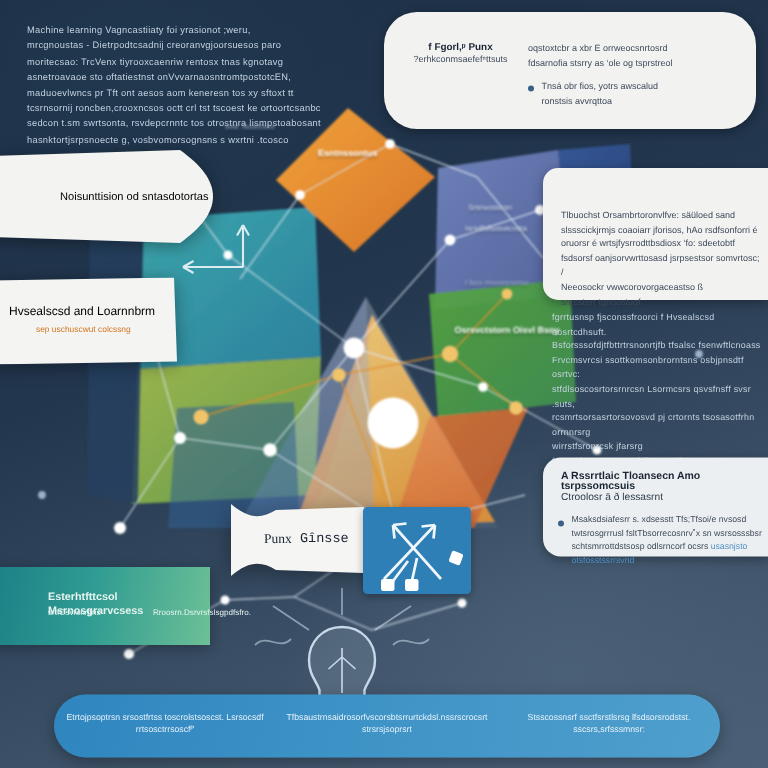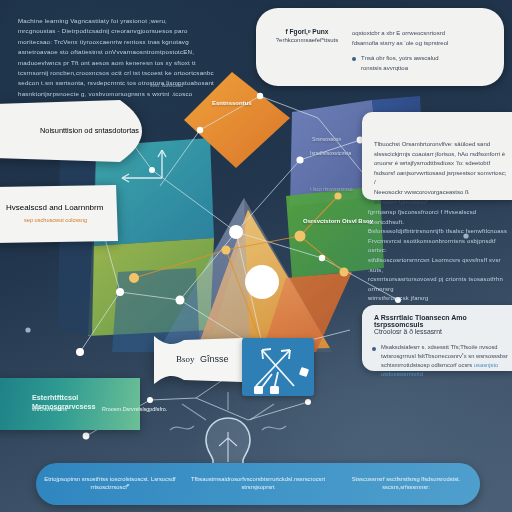--- a/index.html
+++ b/index.html
@@ -295,22 +295,22 @@
   <div class="teal-banner" style="left:-6px;top:378px;width:146px;height:52px;">
     <div class="t" style="position:absolute;left:16px;top:15px;font-size:7.2px;font-weight:bold;">Esterhtfttcsol  Msrnosgrarvcsess</div>
     <div class="t" style="position:absolute;left:16px;top:28px;font-size:5.4px;">srtfOsvrsnrtfns</div>
     <div class="t" style="position:absolute;left:86px;top:28px;font-size:5.4px;">Rroosrn.Dsrvrsfslsgpdfsfro.</div>
   </div>
 
   <div style="position:absolute;left:150px;top:332px;width:122px;height:56px;">
     <svg viewBox="0 0 122 56" width="122" height="56" style="display:block;filter:drop-shadow(0 3px 7px rgba(0,0,0,.35));">
       <path d="M4,4 C16,14 24,14 34,8 L92,6 C102,12 110,12 118,6 L118,50 C110,44 102,44 92,50 L34,48 C24,42 16,42 4,52 Z" fill="#f5f5f4"></path>
     </svg>
-    <div style="position:absolute;left:26px;top:22px;font-family:'Liberation Serif',serif;font-size:9px;color:#1a2433;filter:blur(.4px);">Bsoy</div>
-    <div style="position:absolute;left:50px;top:22px;font-family:Liberation Sans, sans-serif;font-size:9px;color:#1a2433;filter:blur(.4px);">Gînsse</div>
+    <div style="position:absolute;left:26px;top:22px;font-family:'Liberation Serif',serif;font-size:9px;color:#1a2433;filter:blur(.4px);">Punx</div>
+    <div style="position:absolute;left:50px;top:22px;font-family:Liberation Mono, monospace;font-size:9px;color:#1a2433;filter:blur(.4px);">Gînsse</div>
   </div>
 
   <div class="arrowbox" style="left:242px;top:338px;width:72px;height:58px;">
     <svg viewBox="0 0 72 58" width="72" height="58">
       <g stroke="#f0f7fc" stroke-width="1.8" fill="none">
         <path d="M14,48 L48,12"></path>
           <path d="M48,12 l-9,1 M48,12 l-1,9"></path>
         <path d="M52,48 L20,12"></path>
           <path d="M20,12 l1,9 M20,12 l9,-1"></path>
         <path d="M18,52 L30,36"></path>

